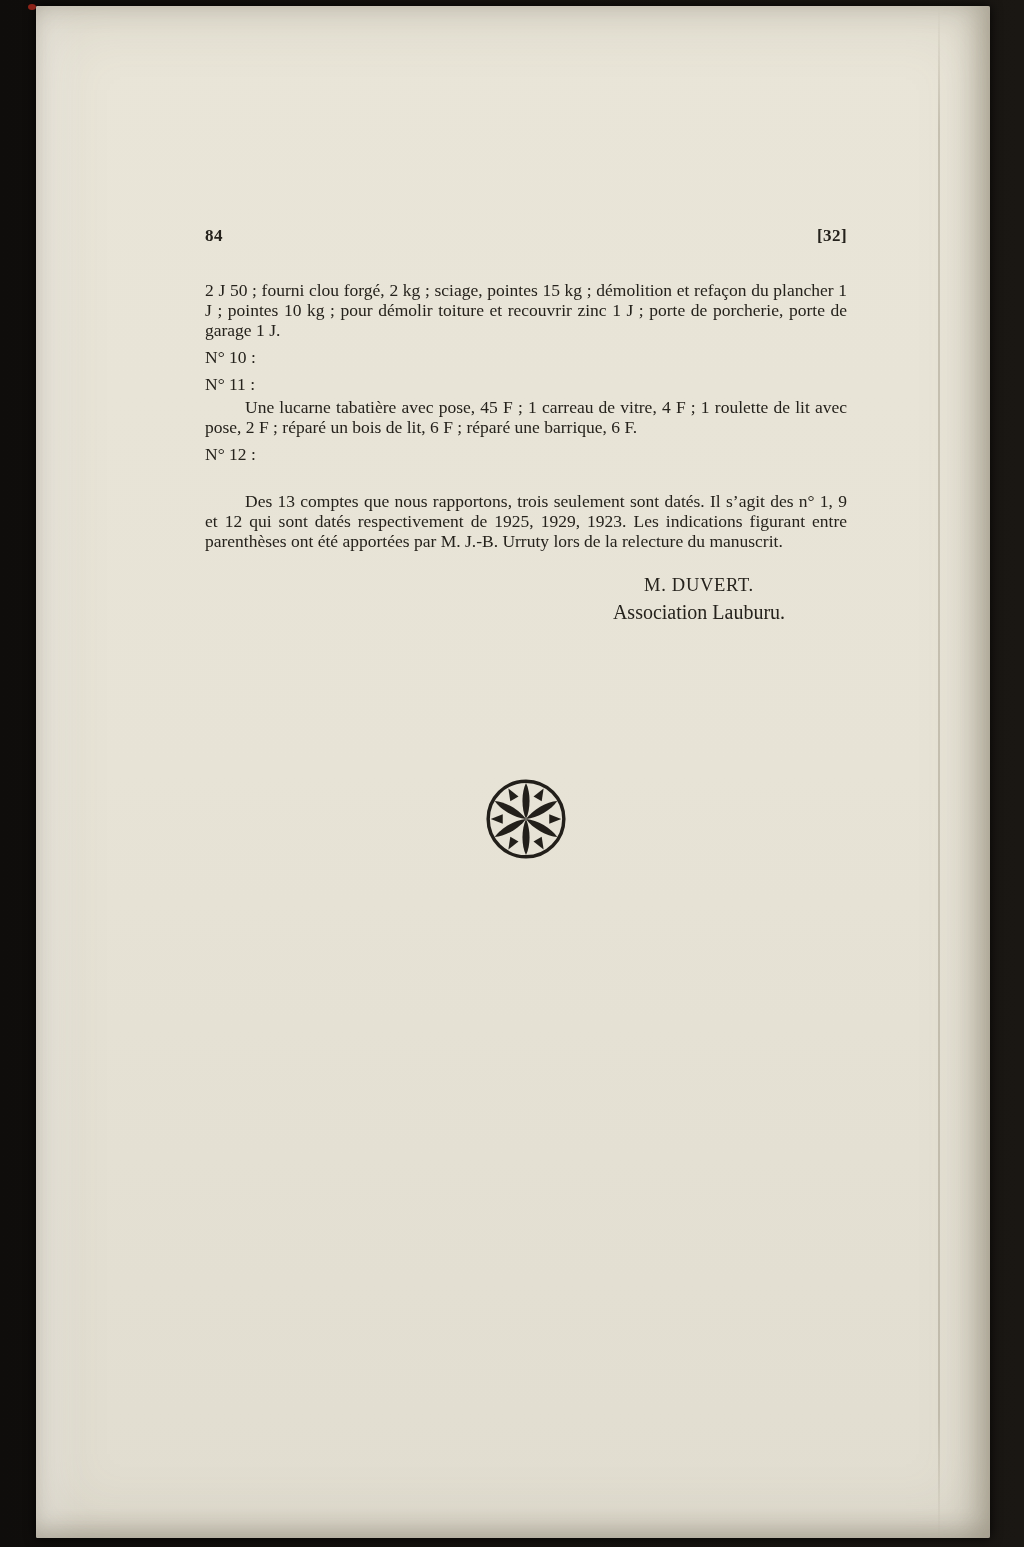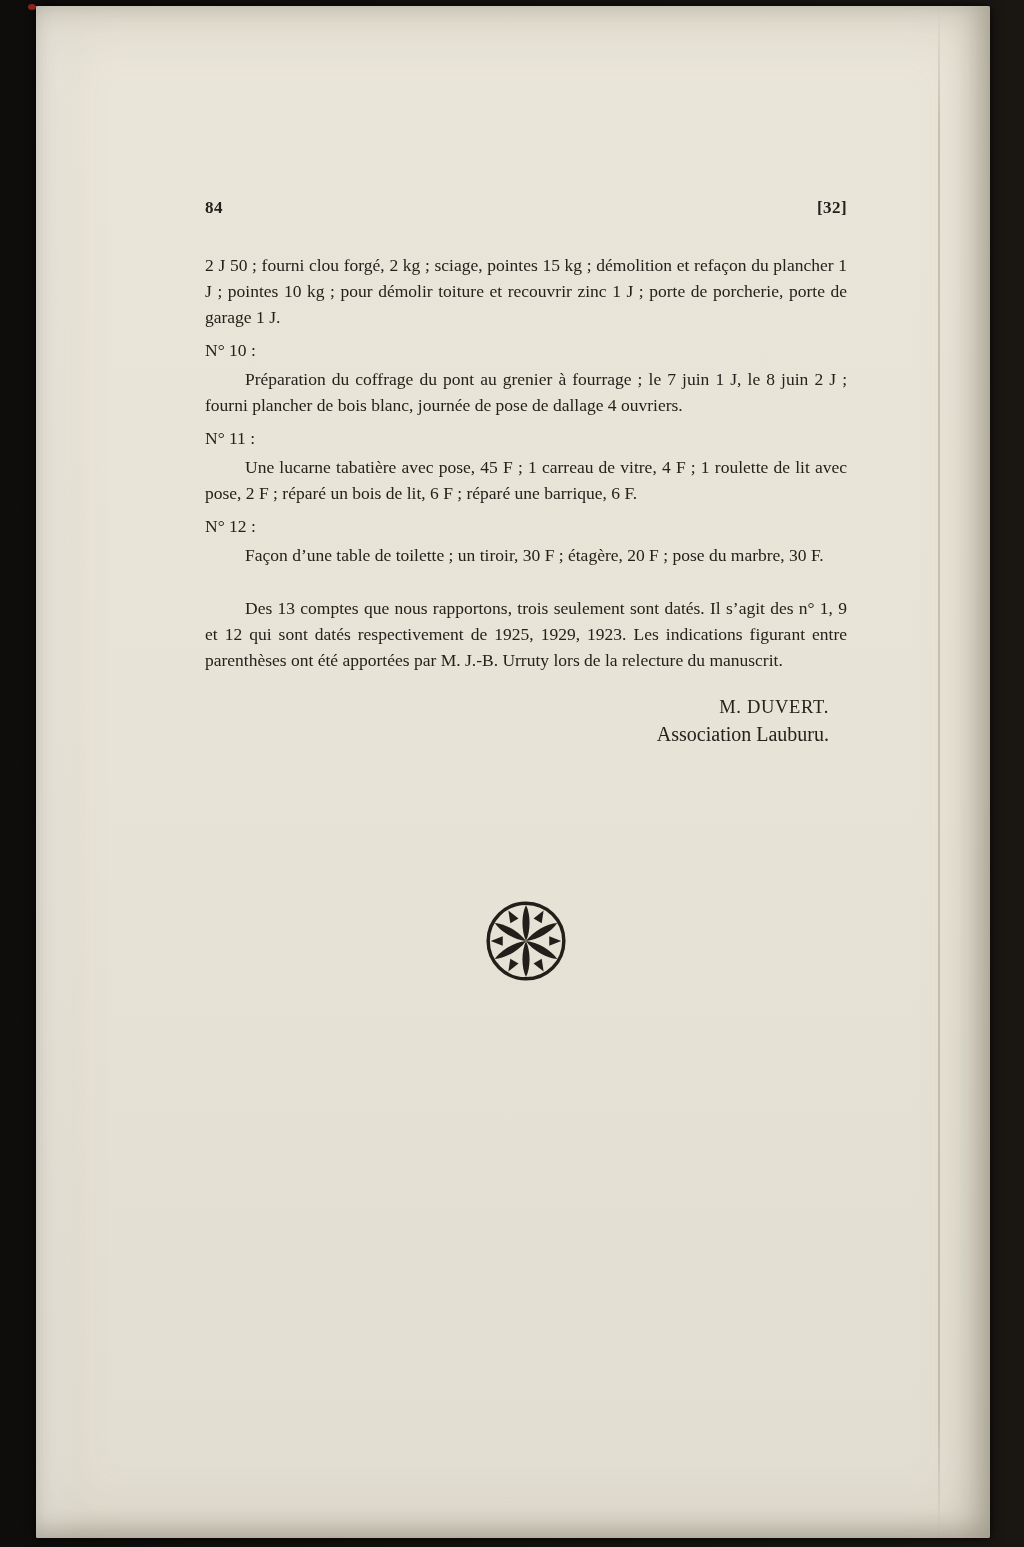--- a/index.html
+++ b/index.html
@@ -26,27 +26,27 @@
     border-radius:2px;
   }
   .fold-line{
     position:absolute;right:50px;top:0;width:2px;height:100%;
     background:linear-gradient(180deg,transparent 0%,rgba(120,110,88,.30) 8%,
       rgba(120,110,88,.30) 92%,transparent 100%);
   }
   .content{position:absolute;left:169px;top:192px;width:642px;color:var(--ink,#25221c);}
   .header{display:flex;align-items:baseline;font-weight:bold;font-size:17px;letter-spacing:.4px;white-space:nowrap;}
   .header .num{margin-right:24px;}
-  .header .issue{margin-left:auto;}
-  .text-body{margin-top:34px;font-size:17.5px;line-height:26px;text-align:justify;}
+  .header .issue{margin-left:auto;margin-top:28px;}
+  .text-body{margin-top:34px;font-size:17.5px;line-height:20px;text-align:justify;}
   .text-body p{margin:0;}
   .text-body p.heading{margin-top:7px;margin-bottom:3px;text-align:left;}
   .text-body p.para.indent{text-indent:40px;}
   .text-body p.spaced{margin-top:27px;}
-  .signature{margin:24px 18px 0 auto;width:260px;text-align:right;}
+  .signature{margin:24px 18px 0 auto;width:260px;text-align:center;}
   .sig-name{font-size:18.5px;letter-spacing:.7px;}
   .sig-aff{font-size:20px;margin-top:5px;}
   .ornament{margin:152px auto 0;width:86px;height:86px;color:#221f1a;}
   .ornament svg{display:block;width:100%;height:100%;}
   .speck{position:absolute;z-index:3;border-radius:50%;filter:blur(.4px);}
   .speck-c{left:28px;top:4px;width:8px;height:6px;background:#8d2318;}
 </style>
 </head>
 <body>
 
@@ -61,25 +61,23 @@
     <div class="content">
 
       <div class="header">
         <span class="num">84</span>
         <span class="issue">[32]</span>
       </div>
 
       <div class="text-body">
           <p class="para">2 J 50 ; fourni clou forgé, 2 kg ; sciage, pointes 15 kg ; démolition et refaçon du plancher 1 J ; pointes 10 kg ; pour démolir toiture et recouvrir zinc 1 J ; porte de porcherie, porte de garage 1 J.</p>
           <p class="heading">N° 10 :</p>
-          <p class="para indent">Préparation du coffrage du pont au grenier à fourrage ; le 7 juin 1 J, le 8 juin 2 J ; fourni plancher de bois blanc, journée de pose de dallage 4 ouvriers.</p>
           <p class="heading">N° 11 :</p>
           <p class="para indent">Une lucarne tabatière avec pose, 45 F ; 1 carreau de vitre, 4 F ; 1 roulette de lit avec pose, 2 F ; réparé un bois de lit, 6 F ; réparé une barrique, 6 F.</p>
           <p class="heading">N° 12 :</p>
-          <p class="para indent">Façon d’une table de toilette ; un tiroir, 30 F ; étagère, 20 F ; pose du marbre, 30 F.</p>
           <p class="para indent spaced">Des 13 comptes que nous rapportons, trois seulement sont datés. Il s’agit des n° 1, 9 et 12 qui sont datés respectivement de 1925, 1929, 1923. Les indications figurant entre parenthèses ont été apportées par M. J.-B. Urruty lors de la relecture du manuscrit.</p>
         </div>
 
       <div class="signature">
         <div class="sig-name">M. DUVERT.</div>
         <div class="sig-aff">Association Lauburu.</div>
       </div>
 
       <div class="ornament">
         <svg viewBox="0 0 100 100" aria-hidden="true">

